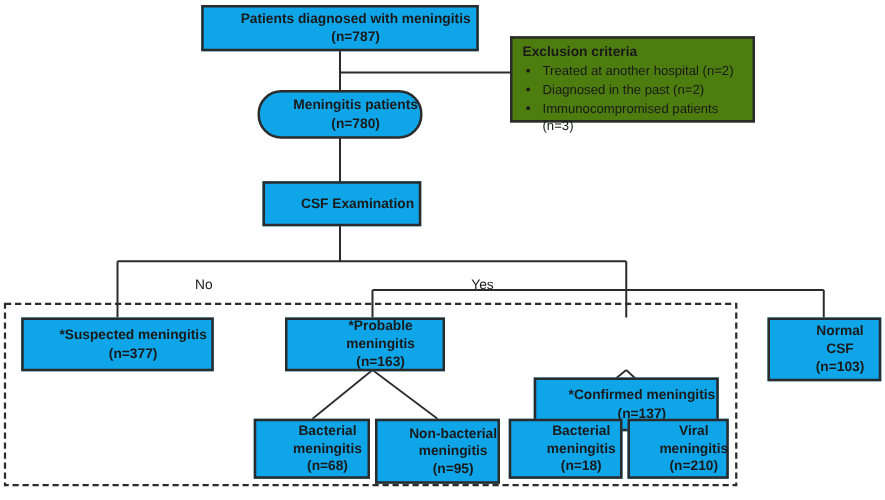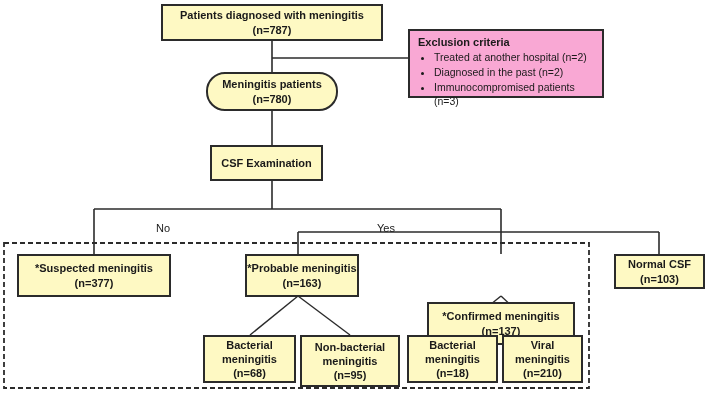--- a/index.html
+++ b/index.html
@@ -17,37 +17,38 @@
     overflow: hidden;
   }
   .lines {
     position: absolute;
     left: 0; top: 0;
     z-index: 1;
   }
   .node {
     position: absolute;
     box-sizing: border-box;
-    background: #fef9c3;
+    background: #0ea5e9;
     border: 2px solid #2b2b2b;
     display: flex;
     flex-direction: column;
     align-items: center;
     justify-content: center;
     text-align: center;
     font-size: 11px;
     font-weight: bold;
     line-height: 1.28;
     z-index: 2;
+    padding-left: 25px;
   }
   .node span { display: block; }
   .exclusion-box {
     position: absolute;
     box-sizing: border-box;
-    background: #f9a8d4;
+    background: #4d7c0f;
     border: 2px solid #2b2b2b;
     text-align: left;
     font-size: 10.5px;
     padding: 4px 6px 3px 8px;
     z-index: 2;
   }
   .exclusion-box .exclusion-title {
     font-weight: bold;
     font-size: 11px;
     line-height: 1.3;
@@ -113,43 +114,43 @@
       <li>Diagnosed in the past (n=2)</li>
       <li>Immunocompromised patients (n=3)</li>
     </ul>
   </div>
 
   <div class="node" style="left:206px; top:72px; width:132px; height:39px;border-radius:19px;">
     <span>Meningitis patients</span>
     <span>(n=780)</span>
   </div>
 
-  <div class="node" style="left:210px; top:145px; width:113px; height:36px;">
+  <div class="node" style="left:210px; top:145px; width:127px; height:36px;">
     <span>CSF Examination</span>
   </div>
 
   <div class="branch-label" style="left:156px; top:185px;">No</div>
   <div class="branch-label" style="left:377px; top:185px;">Yes</div>
 
   <div class="node" style="left:17px; top:254px; width:154px; height:43px;">
     <span>*Suspected meningitis</span>
     <span>(n=377)</span>
   </div>
 
-  <div class="node" style="left:228px; top:254px; width:114px; height:43px;margin-left:17px;">
+  <div class="node" style="left:228px; top:254px; width:128px; height:43px;">
     <span>*Probable meningitis</span>
     <span>(n=163)</span>
   </div>
 
   <div class="node" style="left:427px; top:254px; width:148px; height:43px;margin-top:48px;">
     <span>*Confirmed meningitis</span>
     <span>(n=137)</span>
   </div>
 
-  <div class="node" style="left:614px; top:254px; width:91px; height:35px;">
+  <div class="node" style="left:614px; top:254px; width:91px; height:51px;">
     <span>Normal CSF</span>
     <span>(n=103)</span>
   </div>
 
   <div class="node" style="left:203px; top:335px; width:93px; height:48px;">
     <span>Bacterial</span>
     <span>meningitis</span>
     <span>(n=68)</span>
   </div>
 

